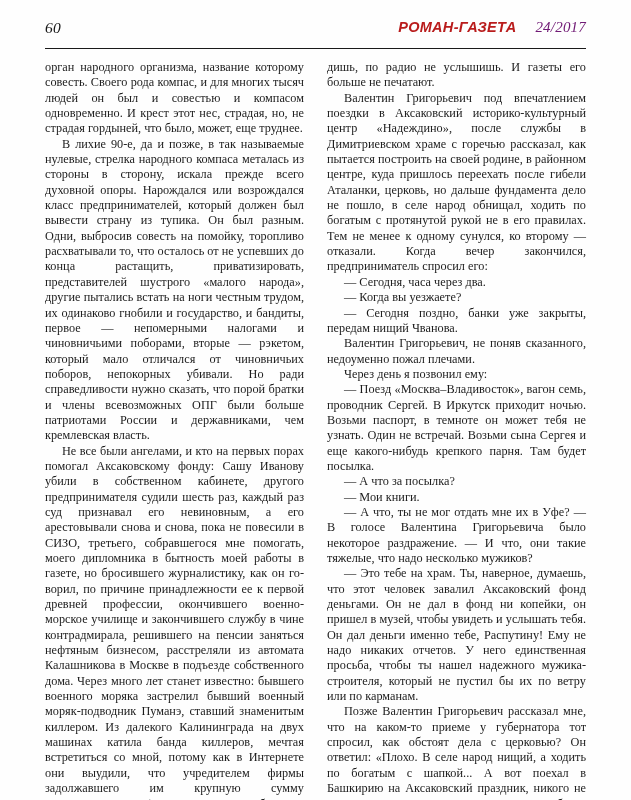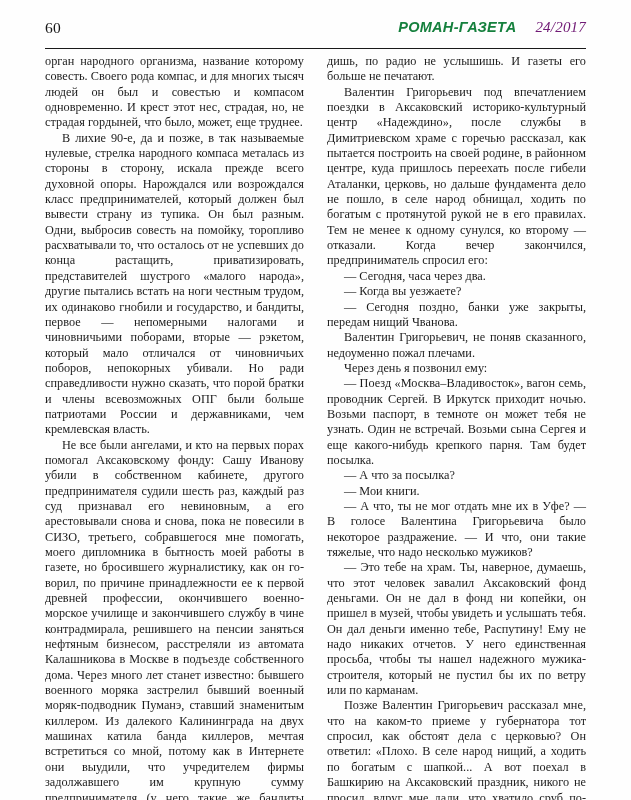--- a/index.html
+++ b/index.html
@@ -34,53 +34,54 @@
     top: 20px;
     height: 26px;
     display: flex;
     align-items: flex-start;
     justify-content: space-between;
     border-bottom: 1.4px solid #1a1a1a;
     padding-bottom: 2px;
   }
   .folio {
     font-family: "Liberation Serif", "DejaVu Serif", serif;
+    font-style: italic;
     font-size: 15.5px;
     line-height: 1;
     letter-spacing: 0.2px;
     color: #161616;
   }
   .head-right {
     display: flex;
     align-items: baseline;
     gap: 19px;
   }
   .journal-name {
     font-family: "Liberation Sans", "DejaVu Sans", sans-serif;
     font-weight: bold;
     font-style: italic;
     font-size: 14.5px;
     line-height: 1;
     letter-spacing: 0.3px;
-    color: #15803d;
+    color: #b91c1c;
   }
   .issue {
     font-family: "Liberation Serif", "DejaVu Serif", serif;
     font-style: italic;
     font-size: 15px;
     line-height: 1;
     letter-spacing: 0.2px;
     color: #701a75;
   }
 
   
   .columns {
     position: absolute;
     left: 45px;
-    top: 54px;
+    top: 60px;
     width: 541px;
     height: 715px;
     display: flex;
     gap: 23px;
   }
   .column {
     width: 259px;
     flex: 0 0 259px;
   }
   .column p {

